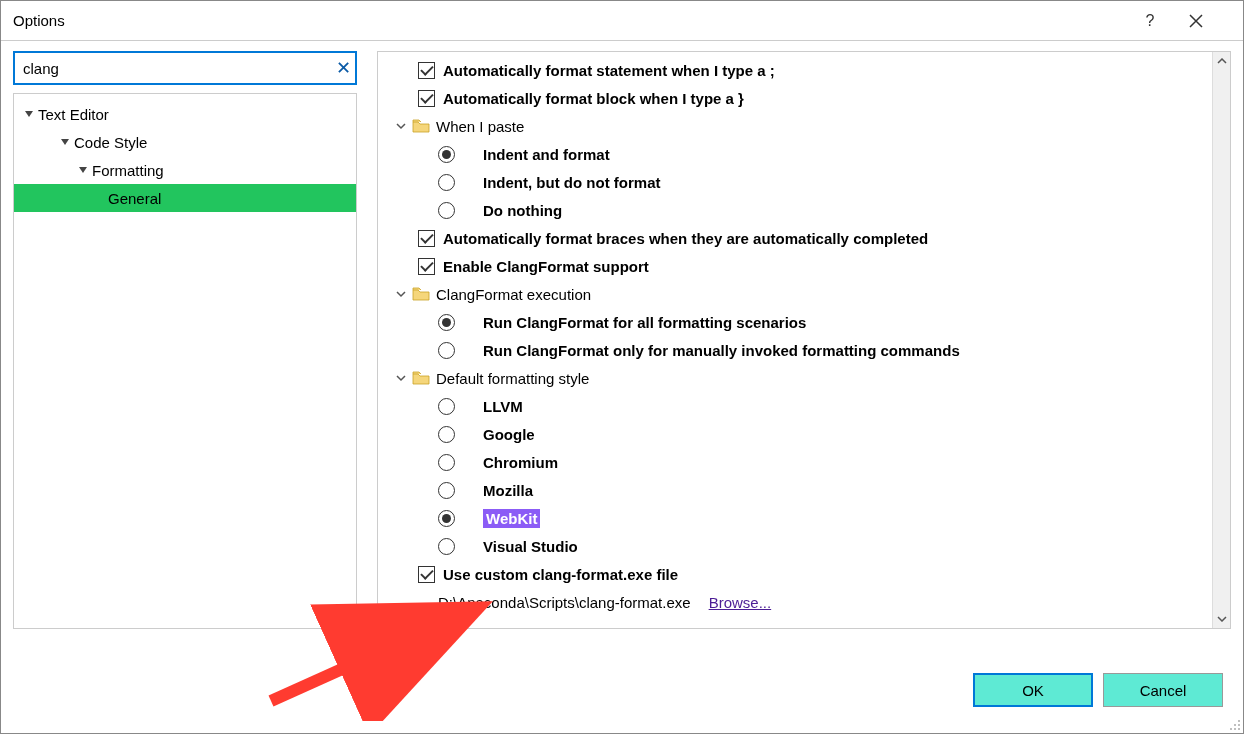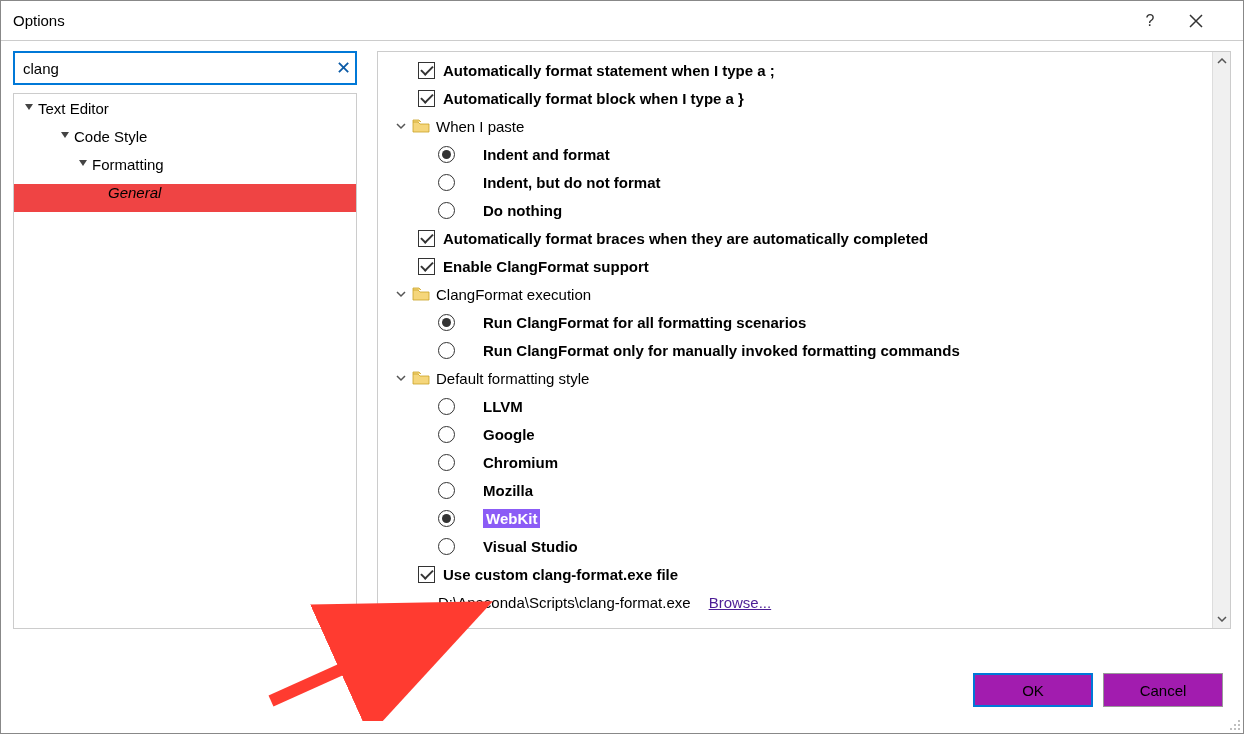--- a/index.html
+++ b/index.html
@@ -61,26 +61,26 @@
   cursor: pointer;
 }
 .tree {
   flex: 1;
   border: 1px solid #ccc;
   padding: 6px 0;
   overflow: auto;
 }
 .tree-row {
   display: flex;
-  align-items: flex-start;
+  align-items: center;
   height: 28px;
   cursor: pointer;
   padding-right: 8px;
 }
-.tree-row.selected { background: #ef4444; font-style: italic; }
+.tree-row.selected { background: #22c55e; }
 .tree-arrow {
   width: 14px; height: 14px;
   display: inline-flex;
   align-items: center; justify-content: center;
   margin-right: 2px;
   color: #444;
 }
 .tree-arrow svg { width: 10px; height: 10px; }
 .tree-label { }
 .right-col {
@@ -191,21 +191,21 @@
   height: 86px;
   display: flex;
   align-items: center;
   justify-content: flex-end;
   padding-right: 20px;
   gap: 10px;
 }
 .btn {
   width: 120px; height: 34px;
   border: 1px solid #999;
-  background: #a21caf;
+  background: #5eead4;
   font-size: 15px;
   font-family: inherit;
   cursor: pointer;
 }
 .btn.primary { border: 2px solid #0078d7; }
 .resize-grip {
   position: absolute;
   right: 2px; bottom: 2px;
   width: 14px; height: 14px;
   color: #aaa;

